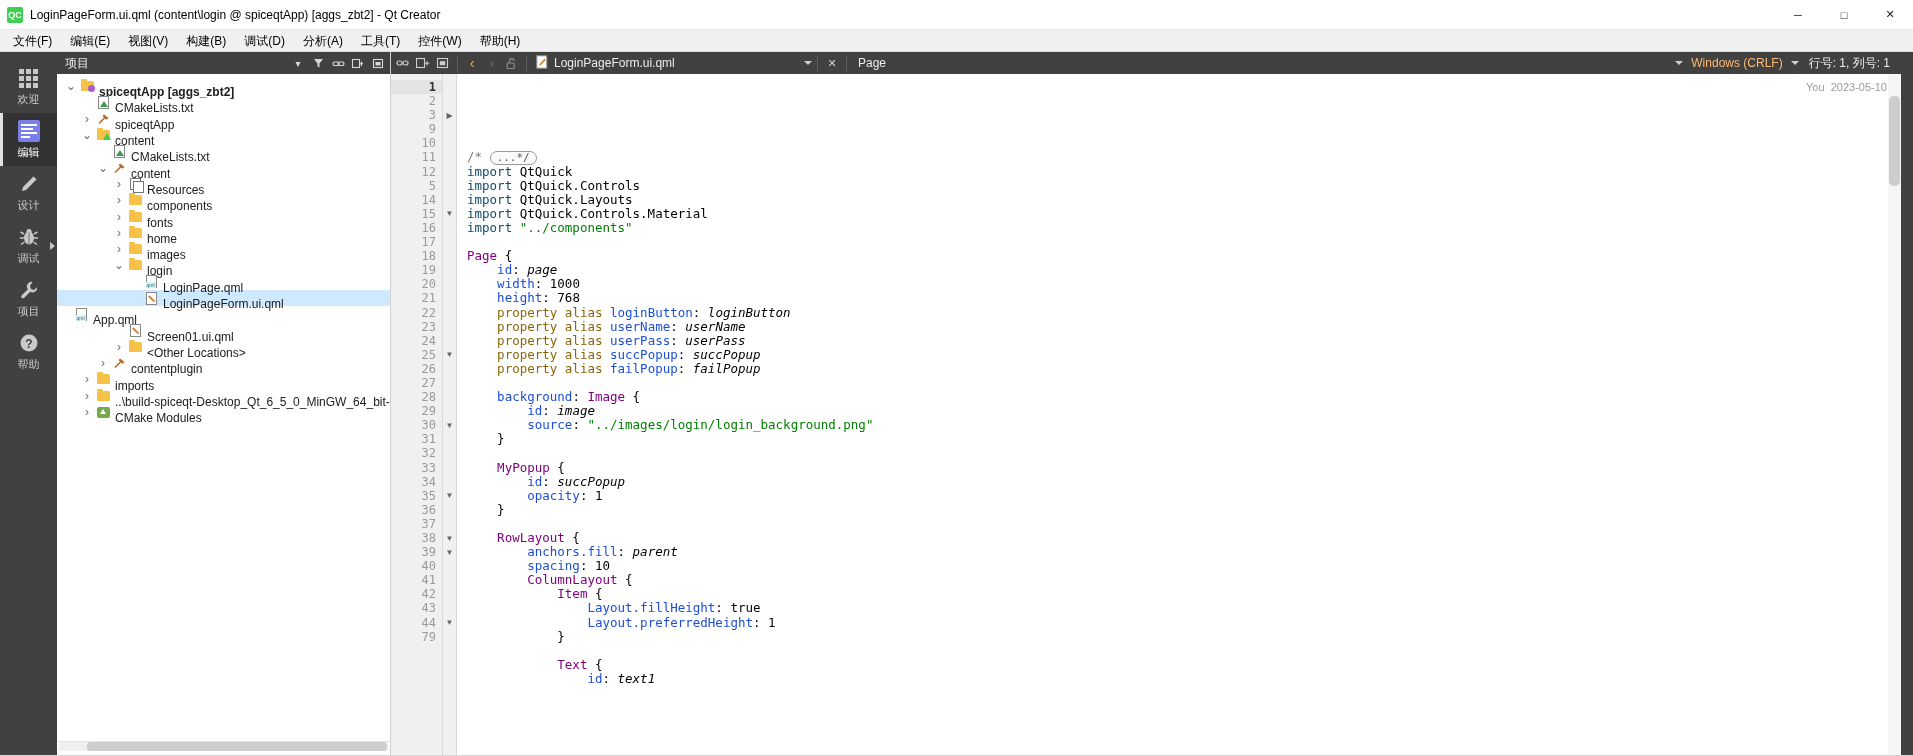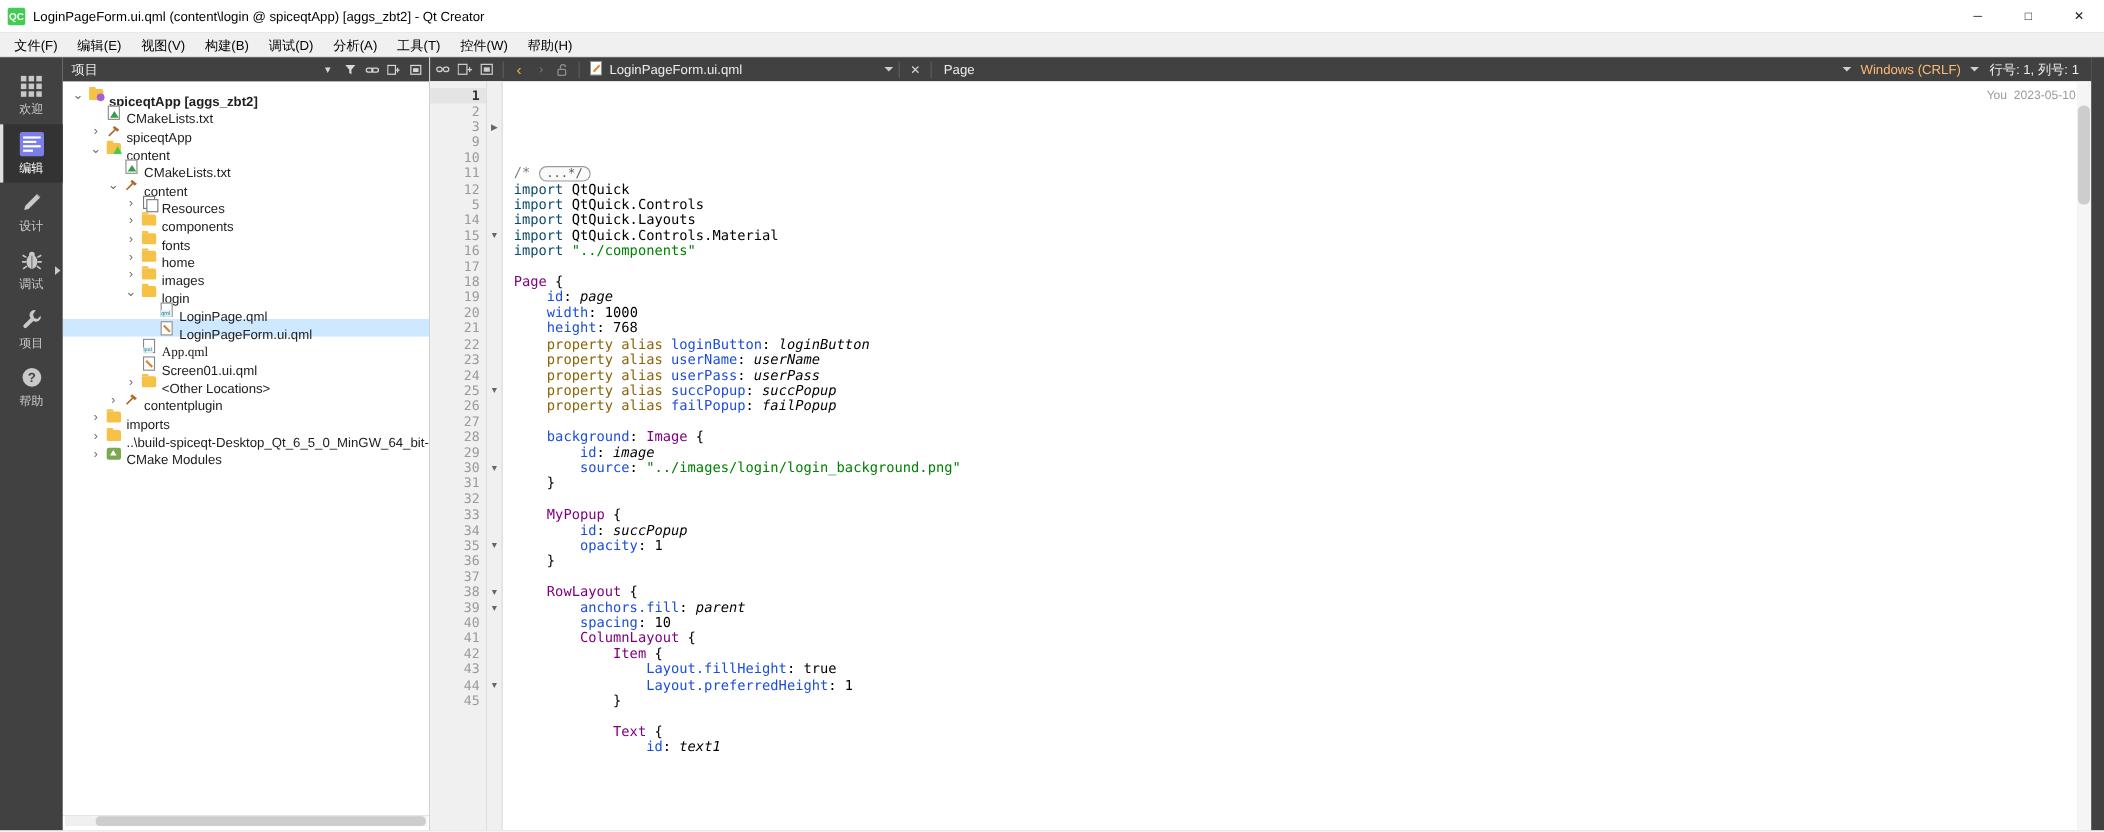--- a/index.html
+++ b/index.html
@@ -426,21 +426,21 @@
           </span>
           <span class="tlabel">LoginPage.qml</span>
         </div>
         <div class="tnode selected" style="padding-left: 70px;">
           <span class="tw"></span>
           <span class="ticon">
             <span class="file-doc ui"></span>
           </span>
           <span class="tlabel">LoginPageForm.ui.qml</span>
         </div>
-        <div class="tnode" style="padding-left: 54px; font-family: Liberation Serif, serif;">
+        <div class="tnode" style="">
           <span class="tw"></span>
           <span class="ticon">
             <span class="file-doc qml"></span>
           </span>
           <span class="tlabel">App.qml</span>
         </div>
         <div class="tnode" style="padding-left: 54px;">
           <span class="tw"></span>
           <span class="ticon">
             <span class="file-doc ui"></span>
@@ -581,21 +581,21 @@
           <div class="gline">35</div>
           <div class="gline">36</div>
           <div class="gline">37</div>
           <div class="gline">38</div>
           <div class="gline">39</div>
           <div class="gline">40</div>
           <div class="gline">41</div>
           <div class="gline">42</div>
           <div class="gline">43</div>
           <div class="gline">44</div>
-          <div class="gline">45</div>
+          <div class="gline">79</div>
         </div>
       <div class="foldcol" id="foldcol">
           <div class="foldcell"></div>
           <div class="foldcell"></div>
           <div class="foldcell">▶</div>
           <div class="foldcell"></div>
           <div class="foldcell"></div>
           <div class="foldcell"></div>
           <div class="foldcell"></div>
           <div class="foldcell"></div>

